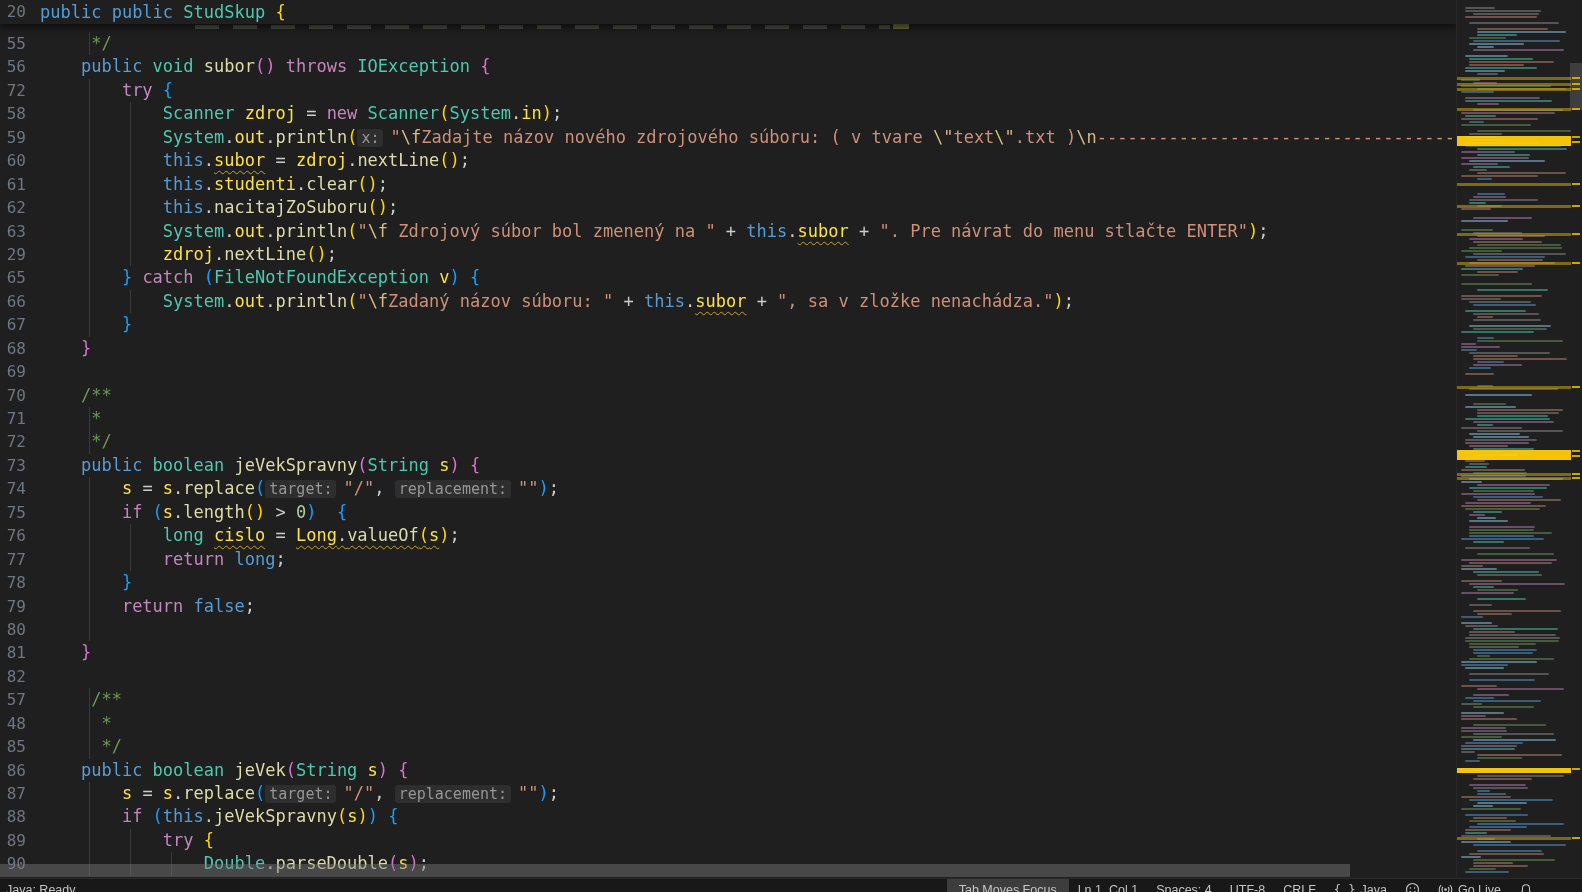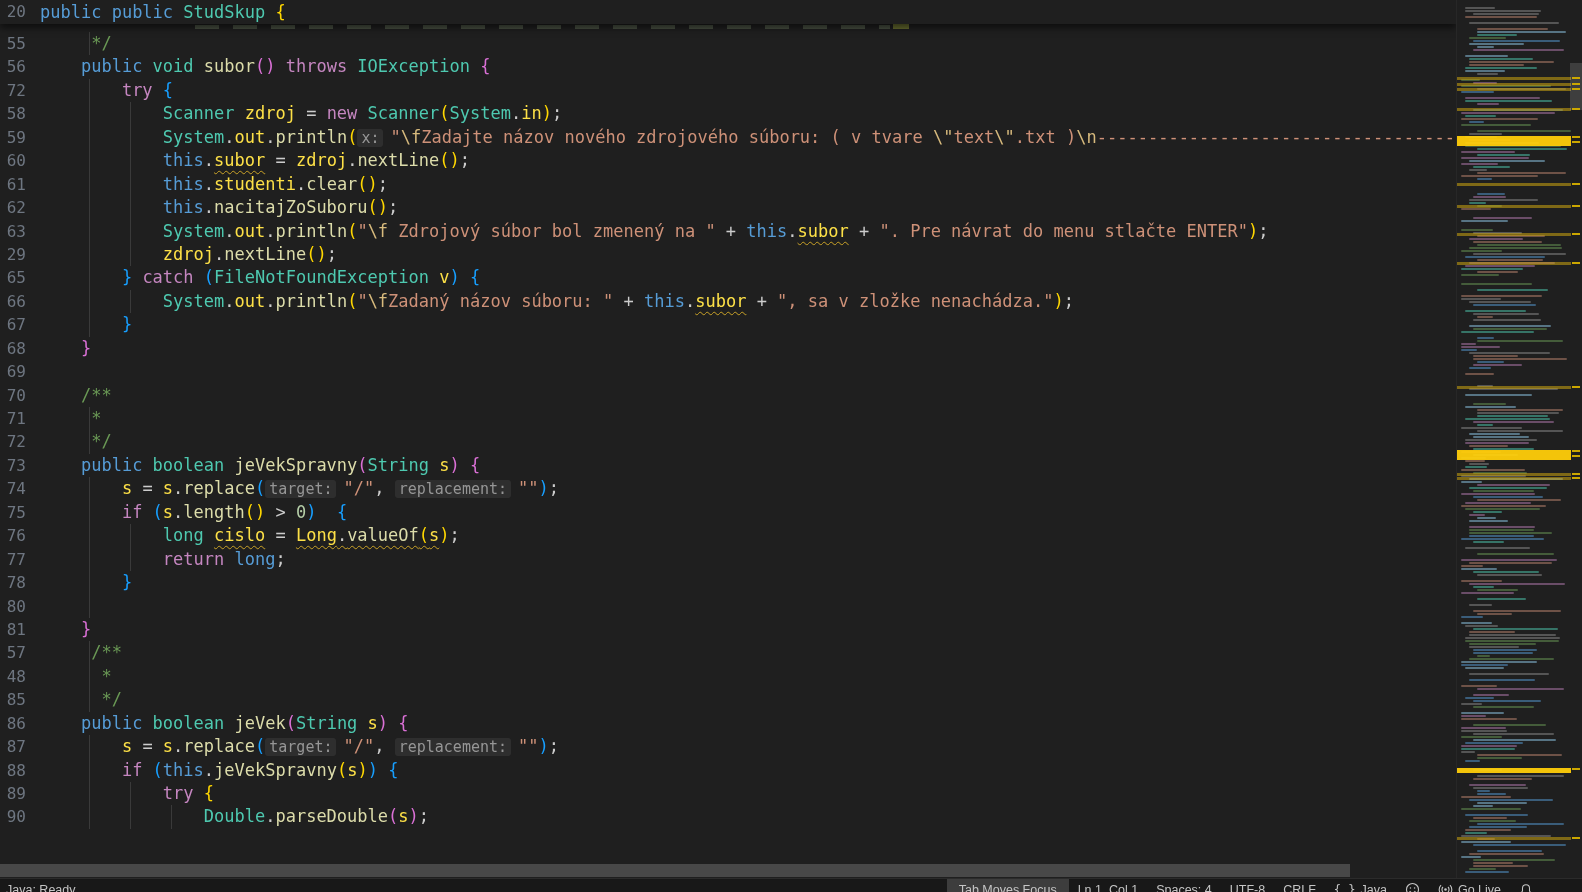--- a/index.html
+++ b/index.html
@@ -80,22 +80,24 @@
         <div class="line"><div class="gutter">69</div><div class="code"></div></div>
         <div class="line"><div class="gutter">70</div><div class="code"><span class="tk-c">    /**</span></div></div>
         <div class="line"><div class="gutter">71</div><div class="code"><div class="guide" style="left: 48.92px;"></div><span class="tk-c">     *</span></div></div>
         <div class="line"><div class="gutter">72</div><div class="code"><div class="guide" style="left: 48.92px;"></div><span class="tk-c">     */</span></div></div>
         <div class="line"><div class="gutter">73</div><div class="code"><span class="tk-p">    </span><span class="tk-kw">public </span><span class="tk-type">boolean </span><span class="tk-m">jeVekSpravny</span><span class="tk-b2">(</span><span class="tk-type">String </span><span class="tk-v">s</span><span class="tk-b2">)</span><span class="tk-p"> </span><span class="tk-b2">{</span></div></div>
         <div class="line"><div class="gutter">74</div><div class="code"><div class="guide" style="left: 48.92px;"></div><span class="tk-p">        </span><span class="tk-v">s </span><span class="tk-p">= </span><span class="tk-v">s</span><span class="tk-p">.</span><span class="tk-m">replace</span><span class="tk-b3">(</span><span class="tk-i">target:</span><span class="tk-s">"/"</span><span class="tk-p">, </span><span class="tk-i">replacement:</span><span class="tk-s">""</span><span class="tk-b3">)</span><span class="tk-p">;</span></div></div>
         <div class="line"><div class="gutter">75</div><div class="code"><div class="guide" style="left: 48.92px;"></div><span class="tk-p">        </span><span class="tk-ctrl">if </span><span class="tk-b3">(</span><span class="tk-v">s</span><span class="tk-p">.</span><span class="tk-m">length</span><span class="tk-b1">()</span><span class="tk-p"> &gt; </span><span class="tk-n">0</span><span class="tk-b3">)</span><span class="tk-p">  </span><span class="tk-b3">{</span></div></div>
         <div class="line"><div class="gutter">76</div><div class="code"><div class="guide" style="left: 48.92px;"></div><div class="guide" style="left: 89.84px;"></div><span class="tk-p">            </span><span class="tk-type">long </span><span class="tk-v sq">cislo</span><span class="tk-p"> = </span><span class="tk-v sq">Long</span><span class="tk-p sq">.</span><span class="tk-m sq">valueOf</span><span class="tk-b1 sq">(</span><span class="tk-v sq">s</span><span class="tk-b1">)</span><span class="tk-p">;</span></div></div>
         <div class="line"><div class="gutter">77</div><div class="code"><div class="guide" style="left: 48.92px;"></div><div class="guide" style="left: 89.84px;"></div><span class="tk-p">            </span><span class="tk-ctrl">return </span><span class="tk-kw">long</span><span class="tk-p">;</span></div></div>
         <div class="line"><div class="gutter">78</div><div class="code"><div class="guide" style="left: 48.92px;"></div><span class="tk-p">        </span><span class="tk-b3">}</span></div></div>
+        <div class="line"><div class="gutter">79</div><div class="code"><div class="guide" style="left: 48.92px;"></div><span class="tk-p">        </span><span class="tk-ctrl">return </span><span class="tk-kw">false</span><span class="tk-p">;</span></div></div>
         <div class="line"><div class="gutter">80</div><div class="code"><div class="guide" style="left: 48.92px;"></div></div></div>
         <div class="line"><div class="gutter">81</div><div class="code"><span class="tk-p">    </span><span class="tk-b2">}</span></div></div>
+        <div class="line"><div class="gutter">82</div><div class="code"></div></div>
         <div class="line"><div class="gutter">57</div><div class="code"><div class="guide" style="left: 48.92px;"></div><span class="tk-c">     /**</span></div></div>
         <div class="line"><div class="gutter">48</div><div class="code"><div class="guide" style="left: 48.92px;"></div><span class="tk-c">      *</span></div></div>
         <div class="line"><div class="gutter">85</div><div class="code"><div class="guide" style="left: 48.92px;"></div><span class="tk-c">      */</span></div></div>
         <div class="line"><div class="gutter">86</div><div class="code"><span class="tk-p">    </span><span class="tk-kw">public </span><span class="tk-type">boolean </span><span class="tk-m">jeVek</span><span class="tk-b2">(</span><span class="tk-type">String </span><span class="tk-v">s</span><span class="tk-b2">)</span><span class="tk-p"> </span><span class="tk-b2">{</span></div></div>
         <div class="line"><div class="gutter">87</div><div class="code"><div class="guide" style="left: 48.92px;"></div><span class="tk-p">        </span><span class="tk-v">s </span><span class="tk-p">= </span><span class="tk-v">s</span><span class="tk-p">.</span><span class="tk-m">replace</span><span class="tk-b3">(</span><span class="tk-i">target:</span><span class="tk-s">"/"</span><span class="tk-p">, </span><span class="tk-i">replacement:</span><span class="tk-s">""</span><span class="tk-b3">)</span><span class="tk-p">;</span></div></div>
         <div class="line"><div class="gutter">88</div><div class="code"><div class="guide" style="left: 48.92px;"></div><span class="tk-p">        </span><span class="tk-ctrl">if </span><span class="tk-b3">(</span><span class="tk-kw">this</span><span class="tk-p">.</span><span class="tk-m">jeVekSpravny</span><span class="tk-b1">(</span><span class="tk-v">s</span><span class="tk-b1">)</span><span class="tk-b3">)</span><span class="tk-p"> </span><span class="tk-b3">{</span></div></div>
         <div class="line"><div class="gutter">89</div><div class="code"><div class="guide" style="left: 48.92px;"></div><div class="guide" style="left: 89.84px;"></div><span class="tk-p">            </span><span class="tk-ctrl">try </span><span class="tk-b1">{</span></div></div>
         <div class="line"><div class="gutter">90</div><div class="code"><div class="guide" style="left: 48.92px;"></div><div class="guide" style="left: 89.84px;"></div><div class="guide" style="left: 130.76px;"></div><span class="tk-p">                </span><span class="tk-type">Double</span><span class="tk-p">.</span><span class="tk-m">parseDouble</span><span class="tk-b2">(</span><span class="tk-v">s</span><span class="tk-b2">)</span><span class="tk-p">;</span></div></div>
       </div>
 

